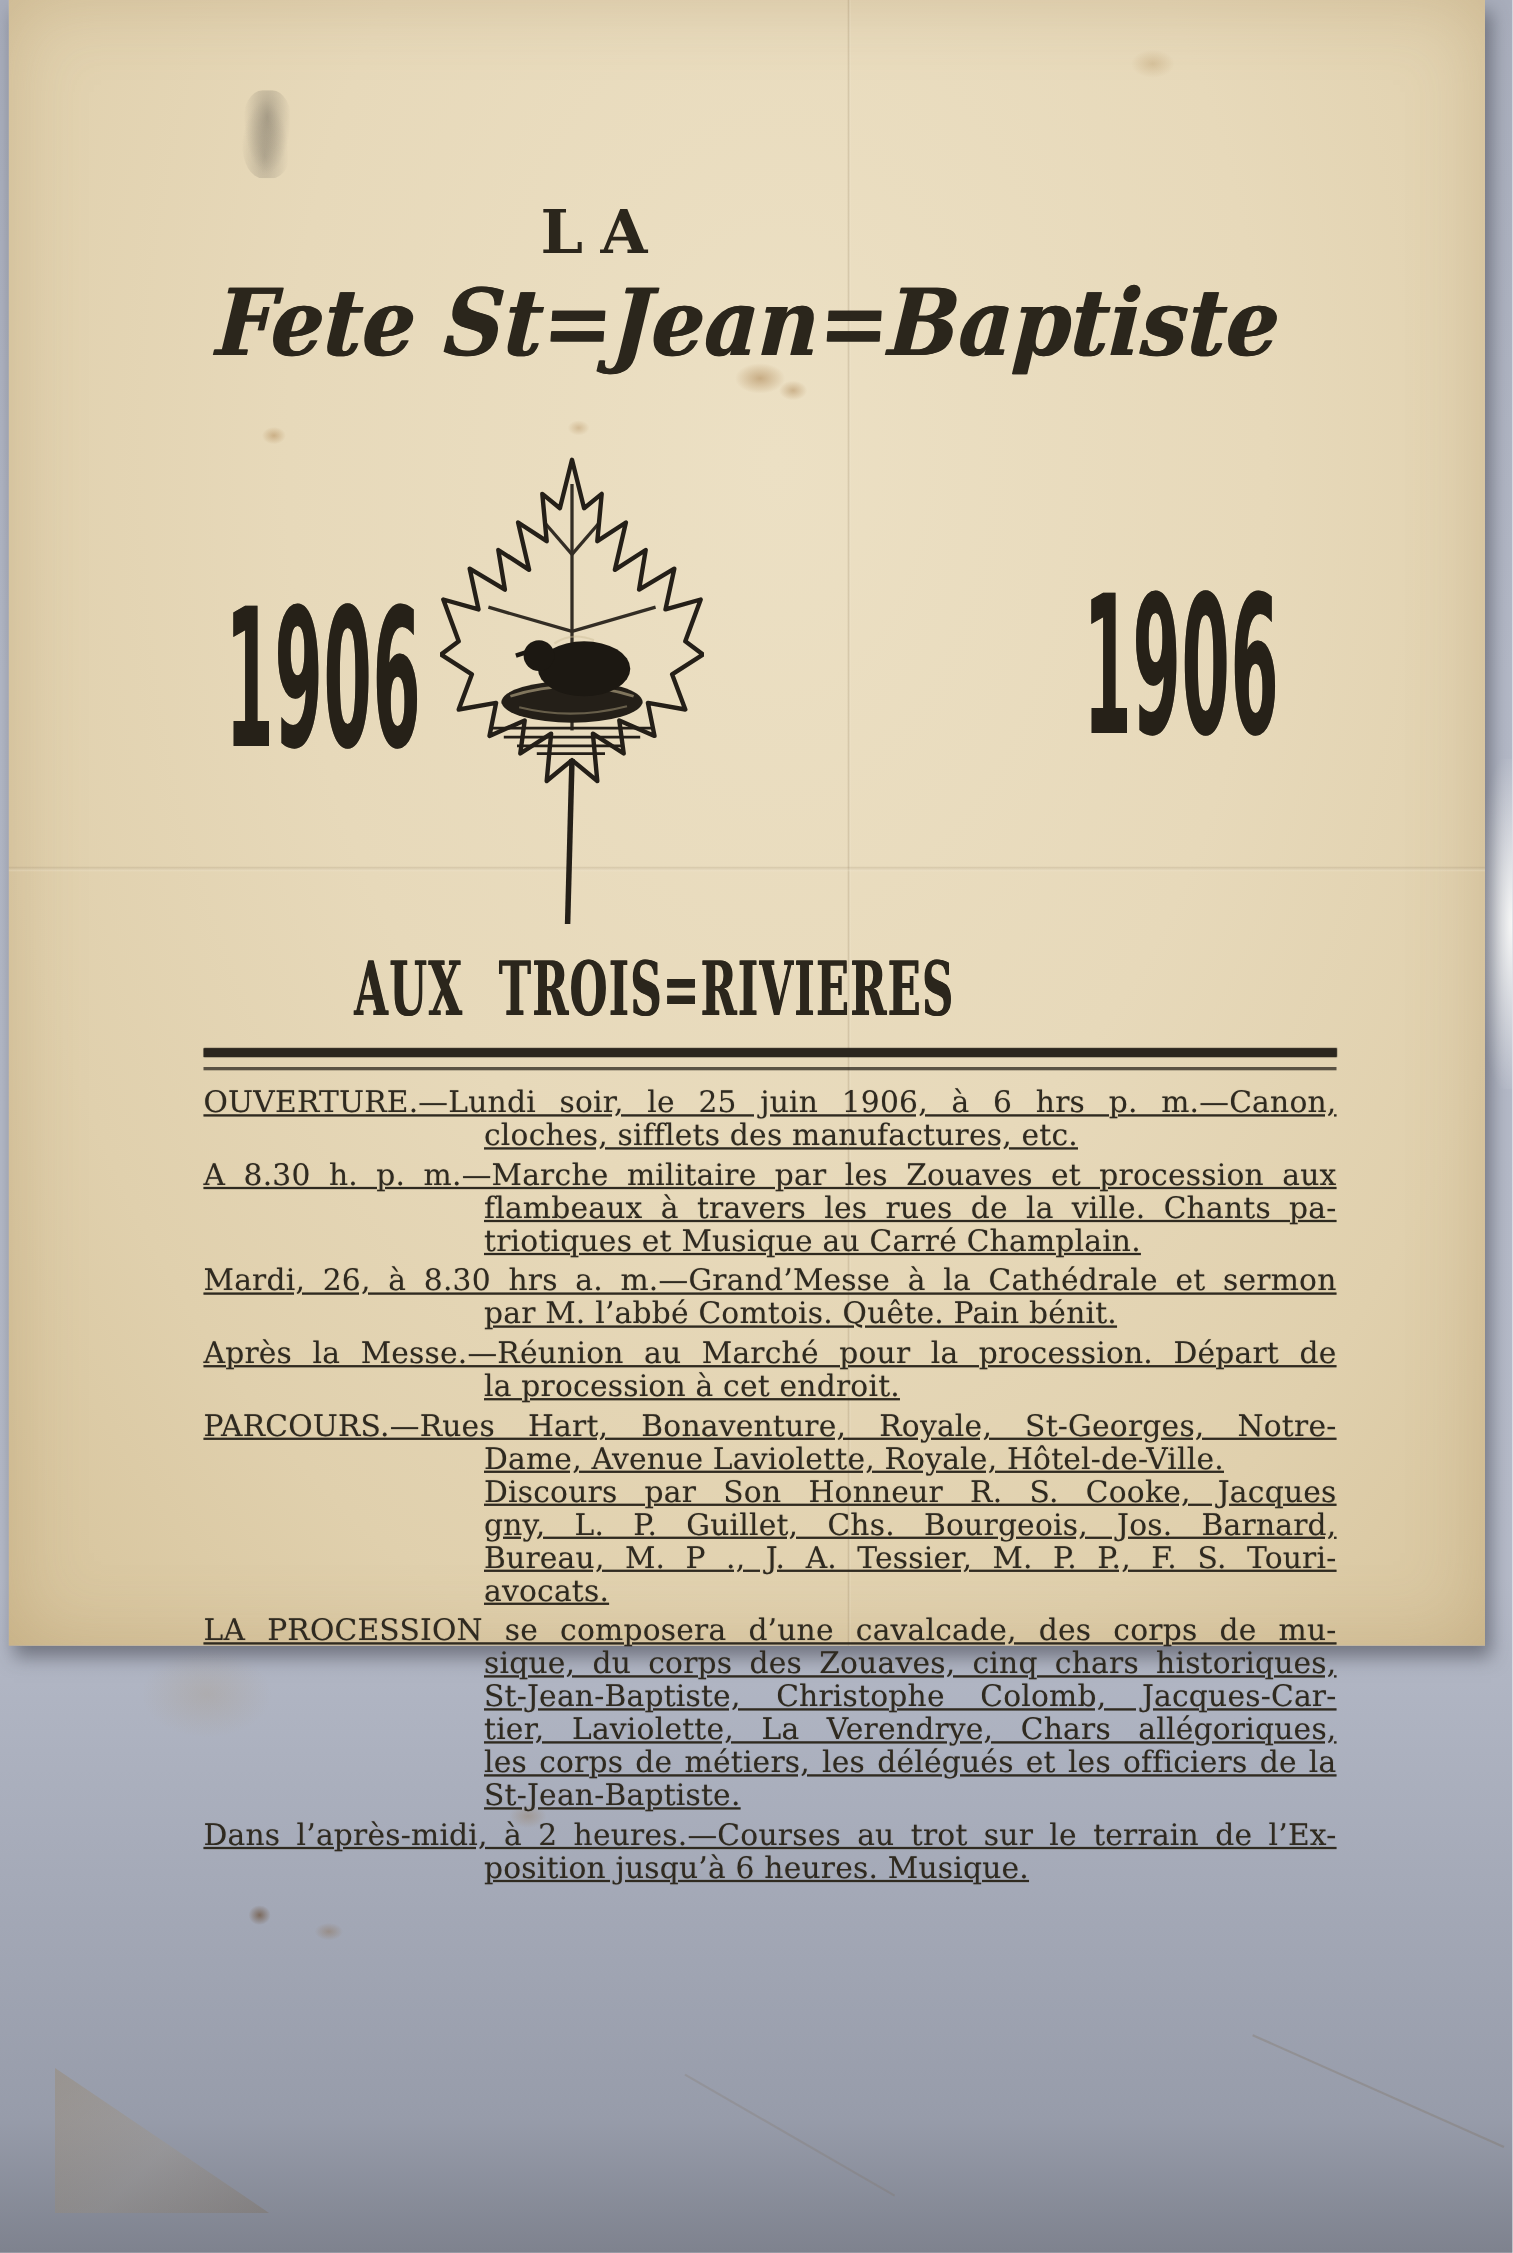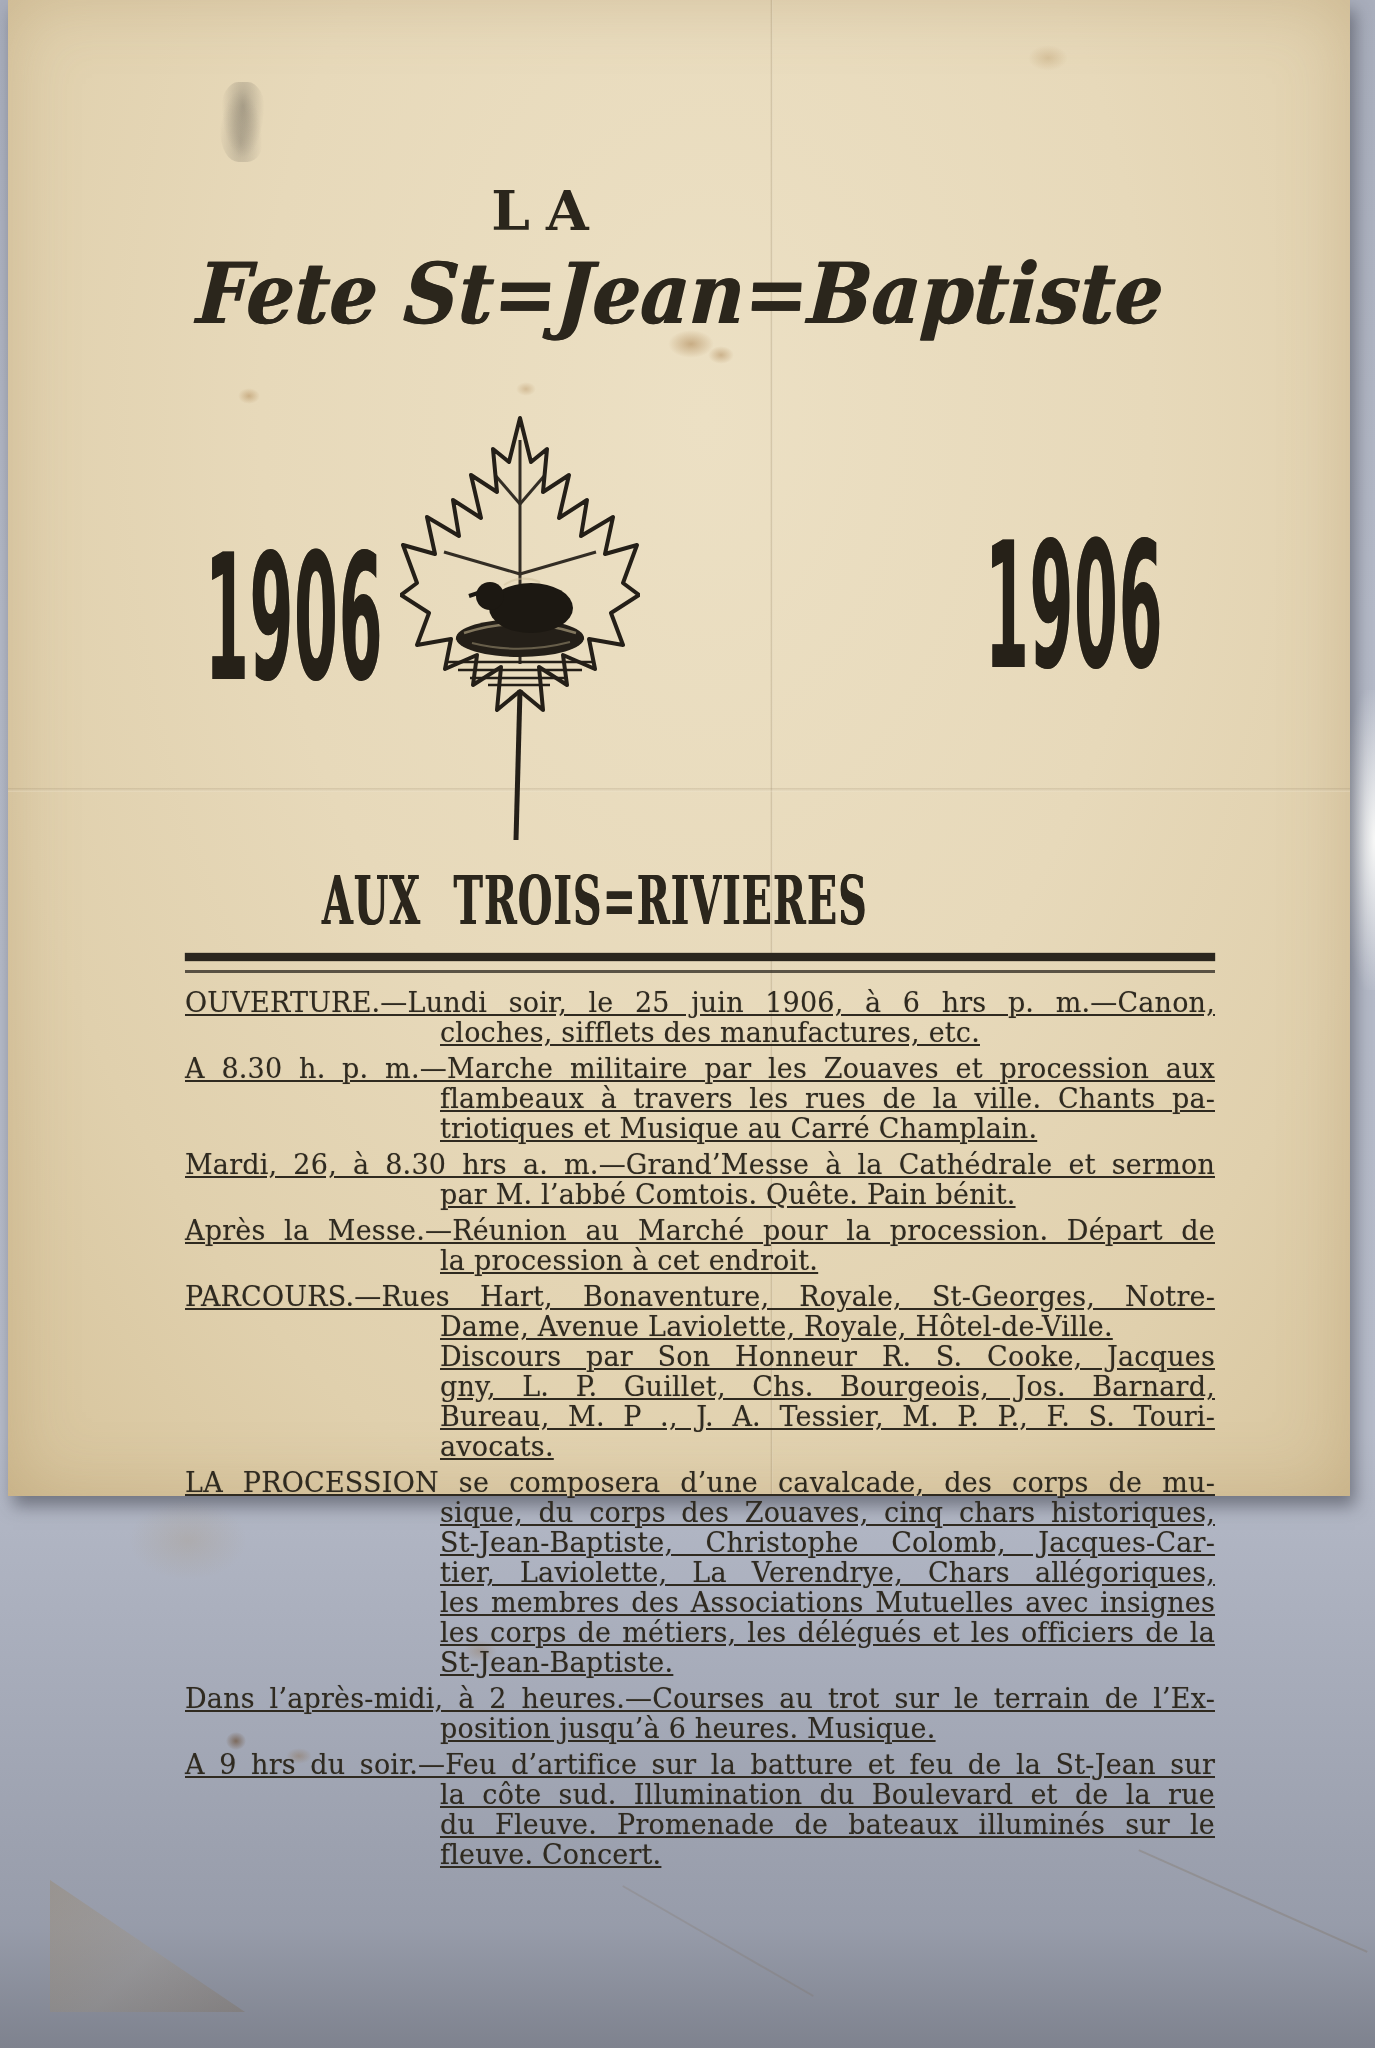--- a/index.html
+++ b/index.html
@@ -166,32 +166,25 @@
       <div class="line cont jl">gny, L. P. Guillet, Chs. Bourgeois, Jos. Barnard,</div>
       <div class="line cont jl">Bureau, M. P ., J. A. Tessier, M. P. P., F. S. Touri-</div>
       <div class="line cont">avocats.</div>
     </div>
 
     <div class="entry">
       <div class="line jl">LA PROCESSION se composera d’une cavalcade, des corps de mu-</div>
       <div class="line cont jl">sique, du corps des Zouaves, cinq chars historiques,</div>
       <div class="line cont jl">St-Jean-Baptiste, Christophe Colomb, Jacques-Car-</div>
       <div class="line cont jl">tier, Laviolette, La Verendrye, Chars allégoriques,</div>
-      <div class="line cont jl">les membres des Associations Mutuelles avec insignes</div>
       <div class="line cont jl">les corps de métiers, les délégués et les officiers de la</div>
       <div class="line cont">St-Jean-Baptiste.</div>
     </div>
 
     <div class="entry">
       <div class="line jl">Dans l’après-midi, à 2 heures.—Courses au trot sur le terrain de l’Ex-</div>
       <div class="line cont">position jusqu’à 6 heures.  Musique.</div>
     </div>
 
 
-    <div class="entry">
-      <div class="line jl">A 9 hrs du soir.—Feu d’artifice sur la batture et feu de la St-Jean sur</div>
-      <div class="line cont jl">la côte sud.  Illumination du Boulevard et de la rue</div>
-      <div class="line cont jl">du Fleuve.  Promenade de bateaux illuminés sur le</div>
-      <div class="line cont">fleuve.  Concert.</div>
-    </div>
 
   </div>
 </div>
 
 </body></html>

